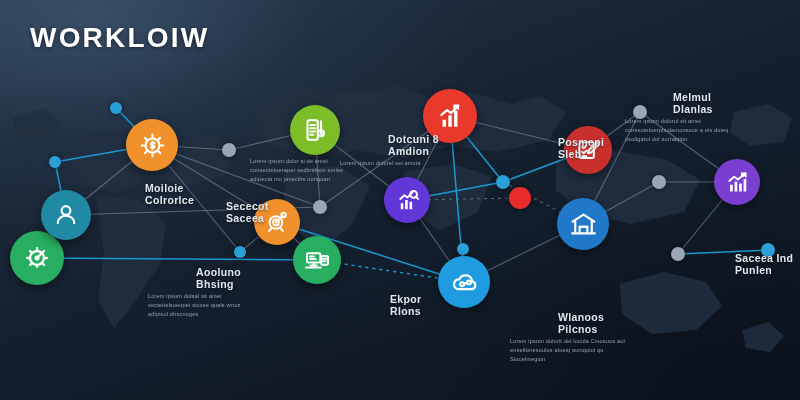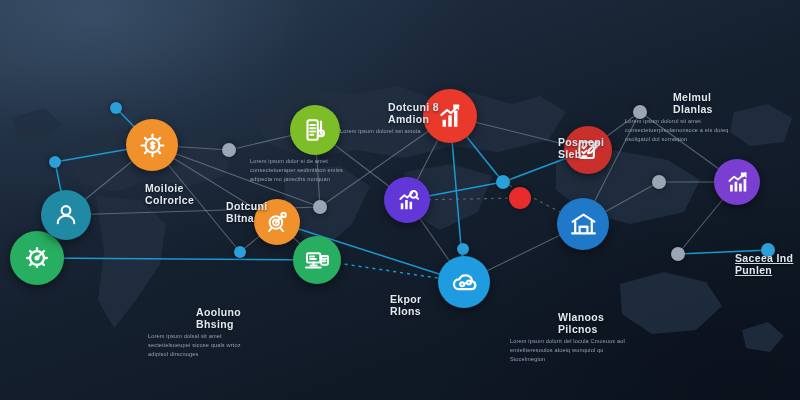--- a/index.html
+++ b/index.html
@@ -222,45 +222,46 @@
           </svg>
         </span>
       </div>
     </div>
   <div id="labels-layer">
       <div class="lbl solo" style="left: 97px; top: 182px; width: 90px;">
         <div class="h" style="white-space: pre-line;">Moiloie
 Colrorlce</div>
       </div>
       <div class="lbl solo" style="left: 178px; top: 200px; width: 110px;">
-        <div class="h" style="white-space: pre-line;">Dotcuni Bltna</div>
+        <div class="h" style="white-space: pre-line;">Sececot Saceea</div>
       </div>
       <div class="lbl" style="left: 250px; top: 155px; width: 112px;">
         <div class="b">Lorem ipsum dolor si de amet consectetueraper sedimtinon emiss adipecta mo janecihs nonquan</div>
       </div>
       <div class="lbl" style="left: 148px; top: 266px; width: 110px;">
-        <div class="h" style="white-space: pre-line; margin-top: 40px;">Aooluno Bhsing</div>
+        <div class="h" style="white-space: pre-line;">Aooluno Bhsing</div>
         <div class="b">Lorem ipsum dolsal sit amet sectetielsoeupei sicose quals wrtoz adipisol dirscnoges</div>
       </div>
       <div class="lbl" style="left: 340px; top: 101px; width: 118px;">
-        <div class="h" style="white-space: pre-line;">Dotcuni 8 Amdion</div>
+        <div class="h" style="white-space: pre-line; margin-top: 32px;">Dotcuni 8 Amdion</div>
         <div class="b">Lorem ipsum dolorel sei amota</div>
       </div>
       <div class="lbl solo" style="left: 342px; top: 270px; width: 100px; margin-top: 23px;">
         <div class="h" style="white-space: pre-line;">Ekpor Rlons</div>
       </div>
       <div class="lbl solo" style="left: 510px; top: 136px; width: 100px;">
         <div class="h" style="white-space: pre-line;">Posmepi Sleb</div>
       </div>
       <div class="lbl" style="left: 625px; top: 91px; width: 110px;">
         <div class="h" style="white-space: pre-line;">Melmul Dlanlas</div>
         <div class="b">Lorem ipsum dolorul sit amet consectetuerpisulamonsoce a eis doieq osoligatol dol sornaqion</div>
       </div>
       <div class="lbl" style="left: 510px; top: 268px; width: 118px;">
         <div class="h" style="white-space: pre-line; margin-top: 43px;">Wlanoos Pilcnos</div>
         <div class="b">Lorem ipsum dolurit del locula Cmosuos aol emieliteresoulos aloeiq wonquiol qu Siocelmegion</div>
       </div>
-      <div class="lbl solo" style="left: 687px; top: 252px; width: 110px; text-decoration: underline;">
+      <div class="lbl solo" style="left: 687px; top: 252px; width: 110px;">
         <div class="h" style="white-space: pre-line;">Saceea Ind Punlen</div>
       </div>
     </div>
 
+  <div class="title">WORKLOIW</div>
 </div>
 
 </body></html>

